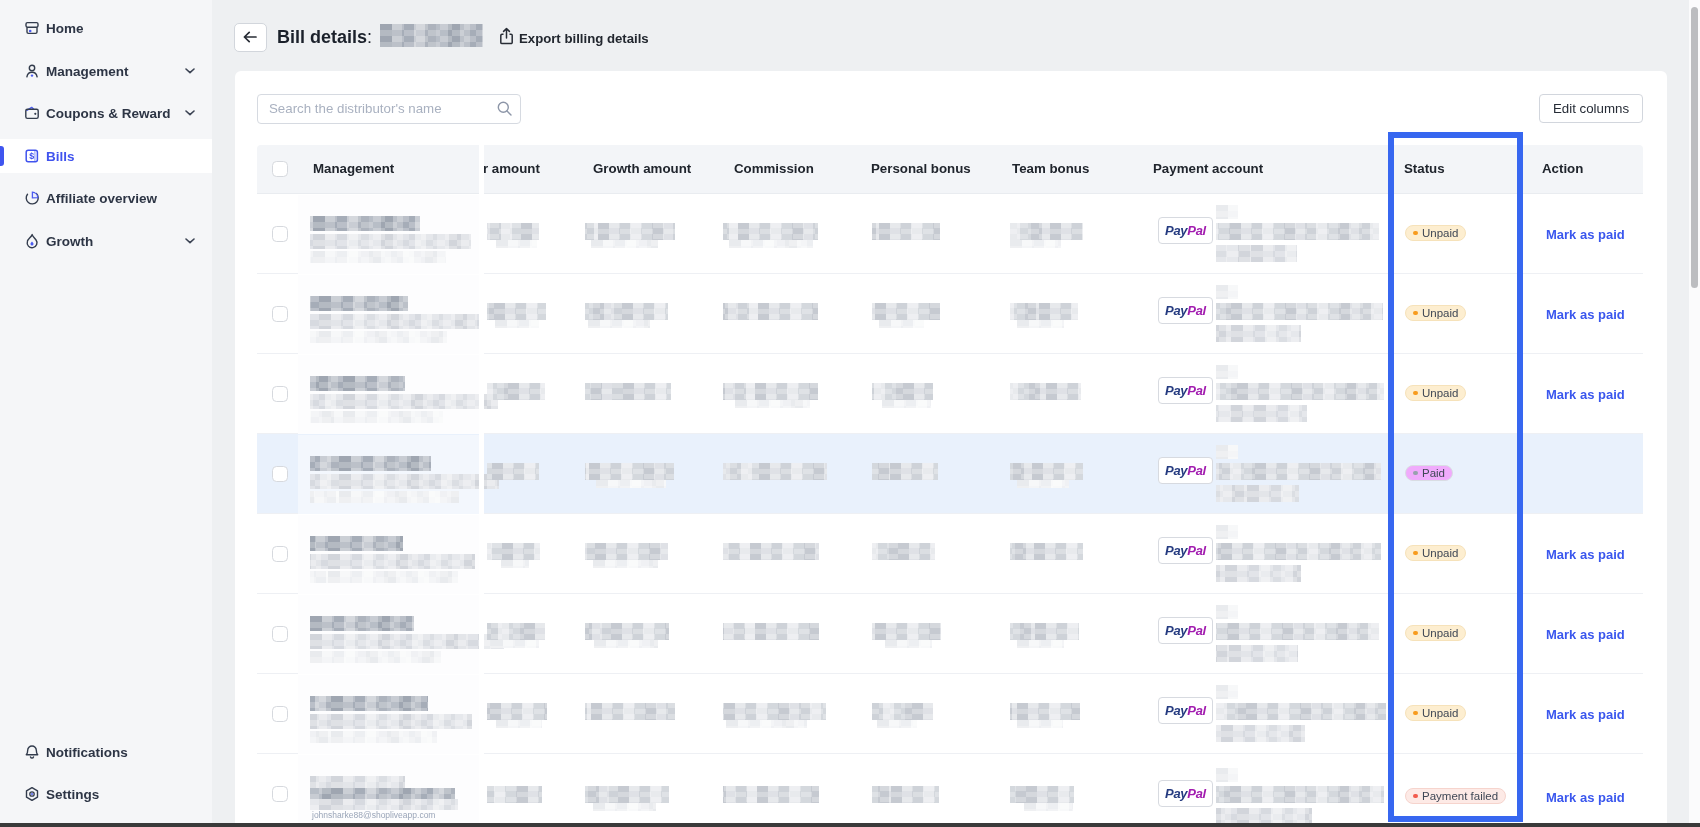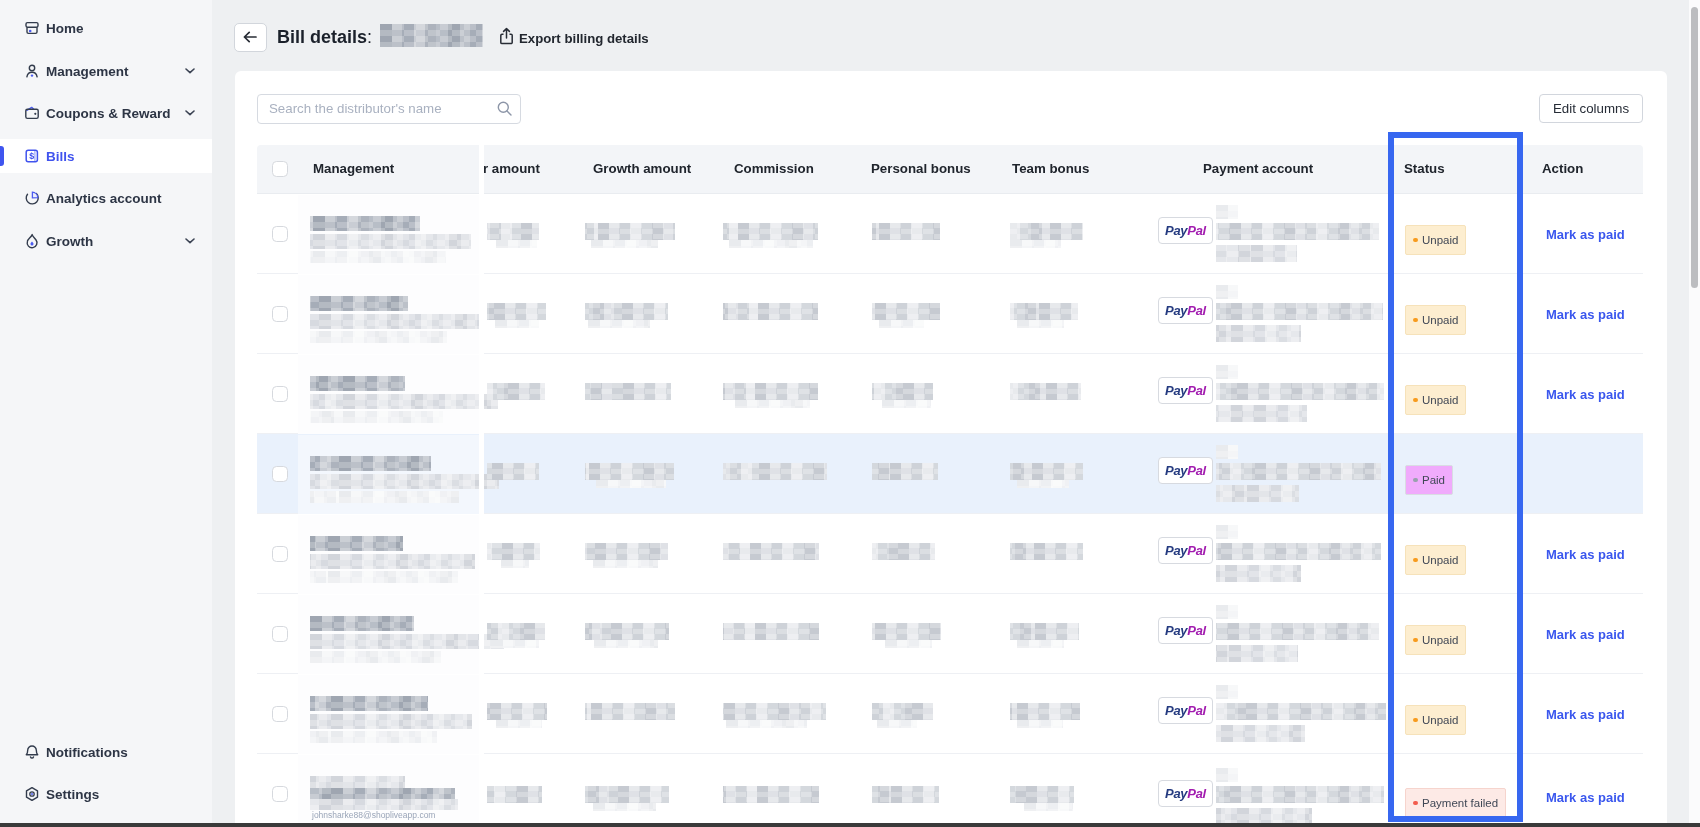--- a/index.html
+++ b/index.html
@@ -19,21 +19,21 @@
  repeating-conic-gradient(rgba(255,255,255,.25) 0% 25%, rgba(255,255,255,0) 25% 50%),
  repeating-linear-gradient(90deg,#e9ebee 0 12px,#f4f5f7 12px 22px,#edeff2 22px 34px,#f8f9fa 34px 45px,#f0f1f4 45px 56px);
  background-size:24px 12px, auto;}
 .mzD{background:
  repeating-conic-gradient(rgba(255,255,255,.26) 0% 25%, rgba(255,255,255,0) 25% 50%),
  repeating-linear-gradient(90deg,#c6cad1 0 11px,#dfe1e6 11px 21px,#ced2d8 21px 32px,#e8eaed 32px 43px,#d4d8dd 43px 54px);
  background-size:22px 11px, auto;}
 
 .hdrcell{position:absolute;font-size:13.3px;font-weight:700;color:#20252d;top:161px;}
 .cb{position:absolute;width:16px;height:16px;border:1.5px solid #d6d9de;border-radius:4.5px;background:#fff;}
-.pill{position:absolute;height:30px;border-radius:2px;font-size:11.5px;font-weight:400;color:#404856;display:flex;align-items:center;padding:0 7px;}
+.pill{position:absolute;height:16px;border-radius:9px;font-size:11.5px;font-weight:400;color:#404856;display:flex;align-items:center;padding:0 7px;}
 .pill i{width:4.5px;height:4.5px;border-radius:50%;margin-right:4.5px;flex:none;}
 .p-un{background:#fdeed0;border:1px solid #f6e2ba;}
 .p-pd{background:#f0abfc;border:1px solid #d9dde3;}
 .p-fl{background:#fdeae6;border:1px solid #f6d4cd;}
 .act{position:absolute;font-size:13px;font-weight:700;color:#3a57ee;}
 .pp{position:absolute;width:55px;height:27px;background:#fff;border:1px solid #d7dae0;border-radius:4px;text-align:center;line-height:25px;font-style:italic;font-weight:700;font-size:13px;letter-spacing:-.3px;}
 .pp b{color:#253b80;}.pp s{color:#a21caf;text-decoration:none;}
 .sbitem{position:absolute;left:0;width:212px;height:34px;padding-left:41px;}
 .sbitem .lbl{position:absolute;left:46px;top:50%;transform:translateY(-50%);font-size:13.5px;font-weight:700;color:#2d3545;}
 .sbitem svg.ic{position:absolute;left:23px;top:50%;transform:translateY(-50%);}
@@ -80,21 +80,21 @@
       <text x="8.8" y="12" font-family="Liberation Sans" font-size="9" font-weight="bold" fill="#4053ee" text-anchor="middle">$</text>
       <path d="M11.9 3.4 v11" stroke="#4053ee" stroke-width="1.1" opacity=".55"></path>
     </svg>
     <span class="lbl" style="color:#4053ee;">Bills</span>
   </div>
 <div class="sbitem" style="top:181px;">
     <svg class="ic" width="18" height="18" viewBox="0 0 18 18" fill="none">
       <path d="M13.4 4.6 A6 6 0 1 1 4.5 5.2" stroke="#333c4d" stroke-width="1.4" stroke-linecap="round"></path>
       <path d="M9.4 3.2 a5.8 5.8 0 0 1 5.4 5.4 l-5.4 .2 z" stroke="#4c5cf0" stroke-width="1.3" fill="#eceefc"></path>
     </svg>
-    <span class="lbl" style="">Analytics account</span>
+    <span class="lbl" style="">Affiliate overview</span>
   </div>
 <div class="sbitem" style="top:223.5px;">
     <svg class="ic" width="18" height="18" viewBox="0 0 18 18" fill="none">
       <path d="M9.2 2.6 C9.6 4.5 11.8 5.9 12.9 7.8 A4.9 4.9 0 1 1 4.4 9.4 C4.6 7 7.9 5.6 9.2 2.6 Z" stroke="#333c4d" stroke-width="1.4" stroke-linejoin="round"></path>
       <path d="M9 9.6 c.9 1 1.5 1.6 1.5 2.4 a1.5 1.5 0 0 1 -3 0 c0-.8.6-1.4 1.5-2.4 Z" fill="#4c5cf0"></path>
     </svg>
     <span class="lbl" style="">Growth</span>
     <svg class="ch" width="10" height="6" viewBox="0 0 10 6" fill="none">
       <path d="M1 1 L5 4.6 L9 1" stroke="#3c4454" stroke-width="1.6" stroke-linecap="round" stroke-linejoin="round"></path>
     </svg>
@@ -134,21 +134,21 @@
   </svg>
 <div class="abs" style="left:1539px;top:94px;width:104px;height:29px;background:#fff;border:1px solid #d2d6dd;border-radius:4px;text-align:center;line-height:27px;font-size:13.3px;font-weight:500;color:#262c36;">Edit columns</div>
 <div class="abs" style="left:257px;top:145px;width:1386px;height:49px;background:#f3f5f8;border-radius:4px 4px 0 0;border-bottom:1px solid #e9ecf0;"></div>
 <div class="cb" style="left:271.5px;top:161px;"></div>
 <div class="hdrcell" style="left:313px;">Management</div>
 <div class="hdrcell" style="left:483px;">r amount</div>
 <div class="hdrcell" style="left:593px;">Growth amount</div>
 <div class="hdrcell" style="left:734px;">Commission</div>
 <div class="hdrcell" style="left:871px;">Personal bonus</div>
 <div class="hdrcell" style="left:1012px;">Team bonus</div>
-<div class="hdrcell" style="left:1203px;">Payment account</div>
+<div class="hdrcell" style="left:1153px;">Payment account</div>
 <div class="hdrcell" style="left:1404px;">Status</div>
 <div class="hdrcell" style="left:1542px;">Action</div>
 <div class="abs" style="left:257px;top:194px;width:1386px;height:80px;background:#fff;border-bottom:1px solid #eef0f4;"></div>
 <div class="abs" style="left:298px;top:195px;width:181px;height:80px;background:#fdfdfe;"></div>
 <div class="cb" style="left:271.5px;top:226px;"></div>
 <div class="mz mzA" style="left:310px;top:216px;width:110px;height:15px;background-position:3px 0;"></div>
 <div class="mz mzB" style="left:310px;top:234px;width:161px;height:15px;background-position:3px 0;"></div>
 <div class="mz mzC" style="left:310px;top:251px;width:136px;height:12px;background-position:3px 0;"></div>
 <div class="mz mzD" style="left:487px;top:223px;width:52px;height:17px;background-position:34px 0;"></div>
 <div class="mz mzC" style="left:496px;top:240px;width:41px;height:8px;"></div>

